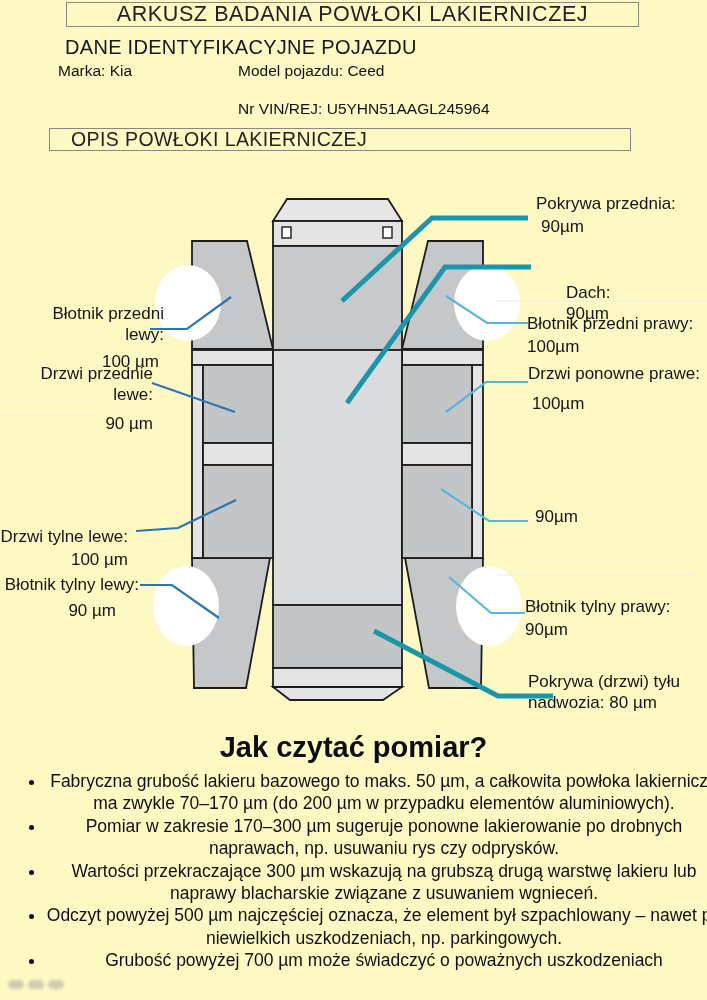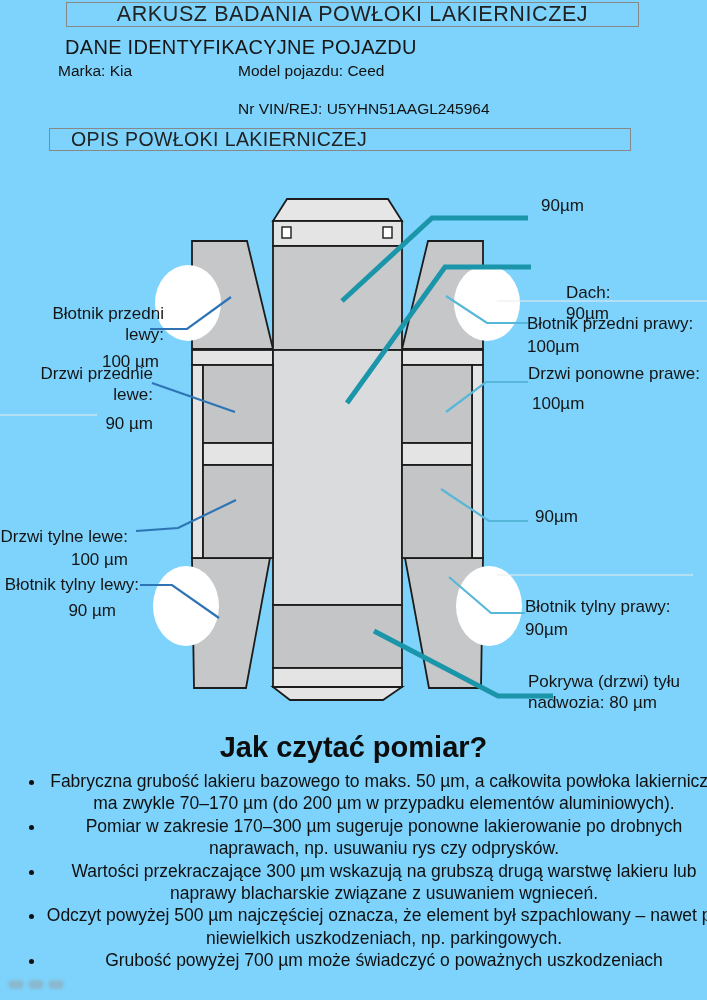--- a/index.html
+++ b/index.html
@@ -1,16 +1,16 @@
 <!DOCTYPE html>
 <html><head>
 <meta charset="utf-8">
 <style>
   html,body{margin:0;padding:0;background:#fff;}
-  .page{position:relative;width:707px;height:1000px;background:#7dd3fc;overflow:hidden;
+  .page{position:relative;width:707px;height:1000px;background:#fef9c3;overflow:hidden;
         font-family:"Liberation Sans",sans-serif;color:#1a1a1a;}
   .abs{position:absolute;}
   .box{border:1.5px solid #777;box-sizing:border-box;display:flex;align-items:center;}
   .title-box{left:66px;top:2px;width:573px;height:25px;border-color:#888;justify-content:center;}
   .title-box span{font-size:21.5px;letter-spacing:.6px;color:#222;white-space:nowrap;}
   .section-h{left:65px;top:36px;font-size:20px;letter-spacing:.3px;color:#161616;}
   .kv{font-size:15.5px;color:#111;}
   .opis-box{left:49px;top:128px;width:582px;height:23px;border-color:#888;padding-left:21px;}
   .opis-box span{font-size:19.5px;letter-spacing:.4px;color:#222;}
   svg{position:absolute;left:0;top:0;}
@@ -108,20 +108,21 @@
     </g>
 
     <g fill="none" stroke-width="5">
       <polyline points="342,301 432,218 528,218" stroke="#1b95a9"></polyline>
       <polyline points="347,403 445,267 531,267" stroke="#1b95a9"></polyline>
       <polyline points="374,631 498,696 553,696" stroke="#1b95a9"></polyline>
     </g>
   </svg>
 
   <div class="lbl right" style="left:536px;top:194px;">
+    <div>Pokrywa przednia:</div>
     <div class="lv sp2" style="text-indent:5px;">90µm</div>
   </div>
   <div class="lbl right" style="left:566px;top:247px;margin-top:36px;">
     <div>Dach:</div>
     <div class="lv">90µm</div>
   </div>
   <div class="lbl right" style="left:527px;top:314px;">
     <div>Błotnik przedni prawy:</div>
     <div class="lv sp2">100µm</div>
   </div>

